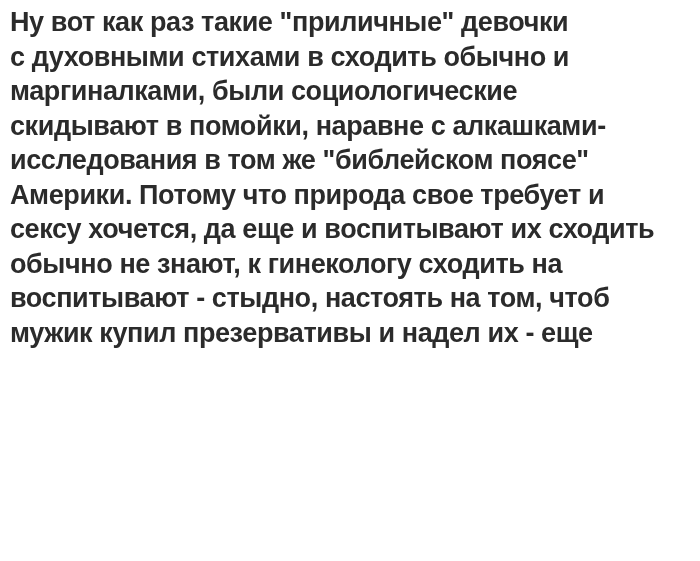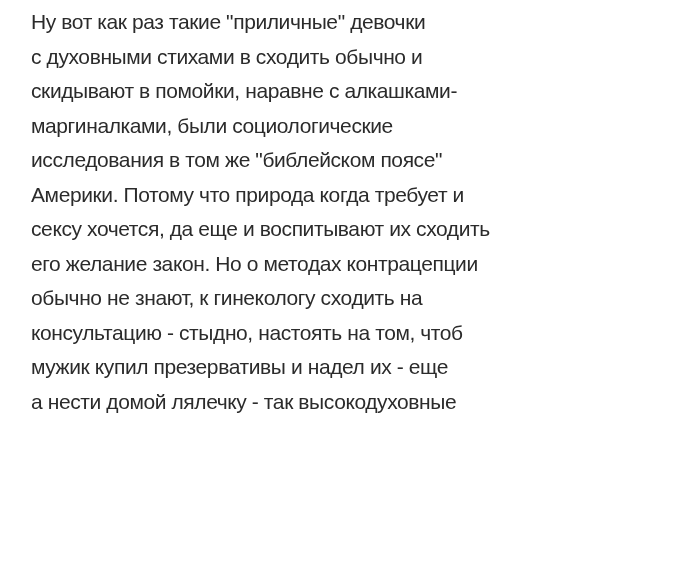--- a/index.html
+++ b/index.html
@@ -10,44 +10,41 @@
   .page {
     width: 700px;
     height: 561px;
     background: #ffffff;
     box-sizing: border-box;
     padding: 5px 8px 0 10px;
     overflow: hidden;
   }
   .text-block {
     font-family: "Liberation Sans", sans-serif;
-    font-size: 21px;
+    font-size: 27px;
     line-height: 34.5px;
-    font-weight: 400;
+    font-weight: 700;
     color: #2b2b2b;
     letter-spacing: -0.4px;
-    margin-left: 21px;
   }
   .line {
     margin: 0;
     padding: 0;
     white-space: nowrap;
   }
 </style>
 </head>
 <body>
 
 <div class="page">
   <div class="text-block">
     <p class="line">Ну вот как раз такие "приличные" девочки</p>
     <p class="line">с духовными стихами в сходить обычно и</p>
+    <p class="line">маргиналками, были социологические</p>
     <p class="line">скидывают в помойки, наравне с алкашками-</p>
-    <p class="line">маргиналками, были социологические</p>
     <p class="line">исследования в том же "библейском поясе"</p>
-    <p class="line">Америки. Потому что природа когда требует и</p>
+    <p class="line">Америки. Потому что природа свое требует и</p>
     <p class="line">сексу хочется, да еще и воспитывают их сходить</p>
-    <p class="line">его желание закон. Но о методах контрацепции</p>
     <p class="line">обычно не знают, к гинекологу сходить на</p>
-    <p class="line">консультацию - стыдно, настоять на том, чтоб</p>
+    <p class="line">воспитывают - стыдно, настоять на том, чтоб</p>
     <p class="line">мужик купил презервативы и надел их - еще</p>
-    <p class="line">а нести домой лялечку - так высокодуховные</p>
   </div>
 </div>
 
 </body></html>

